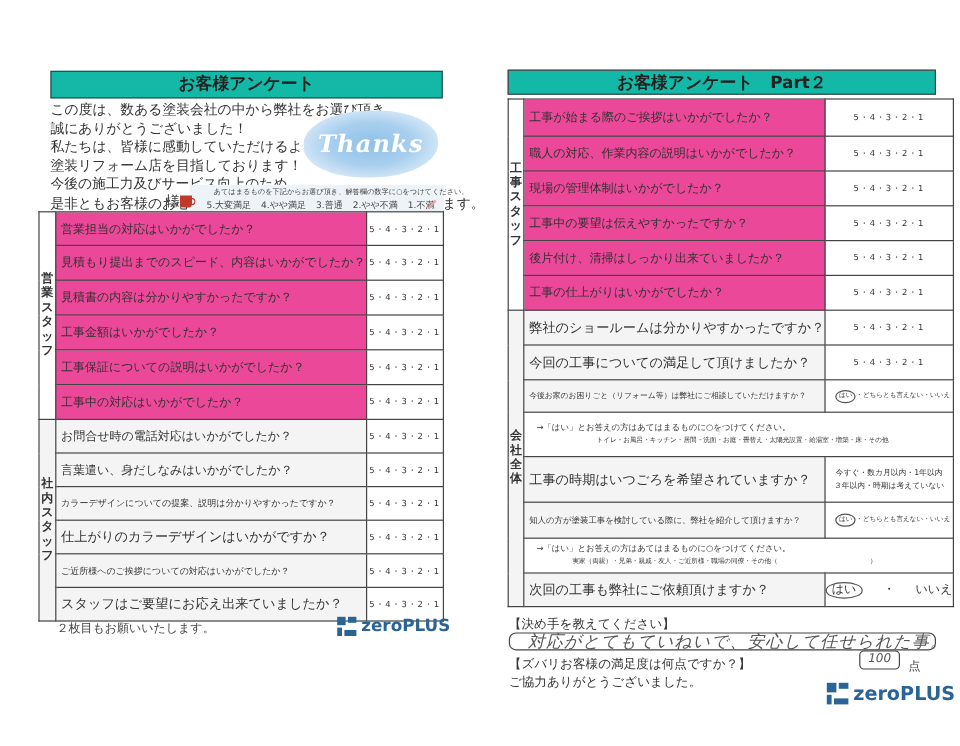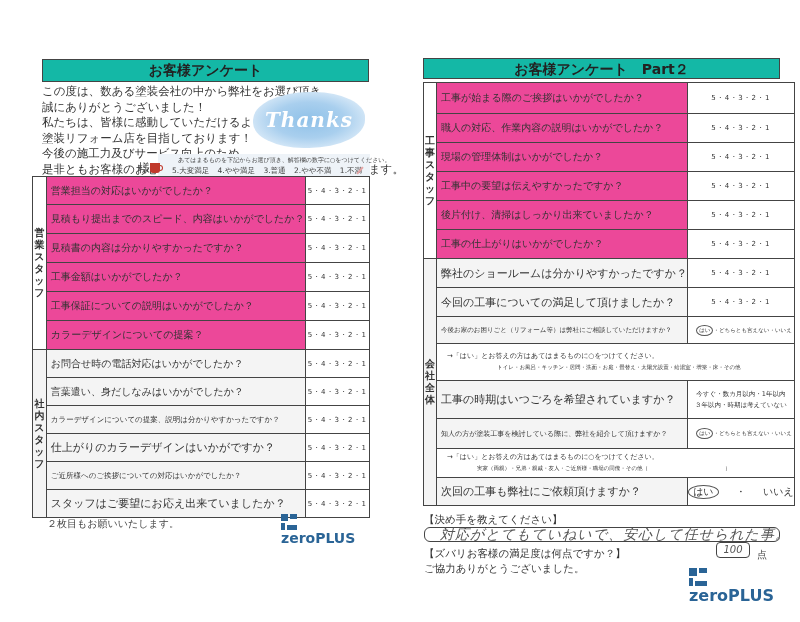--- a/index.html
+++ b/index.html
@@ -47,21 +47,21 @@
   table.q td.ans.twoline { font-size: 6.5px; line-height: 11px; letter-spacing: 0; margin-left: 36px; }
   table.q td.ans.yn { font-size: 10px; letter-spacing: 0; }
   table.q td.sub { font-size: 7px; color: #333; padding-left: 10px; line-height: 11px; }
   table.q td.sub .opts { font-size: 5.5px; padding-left: 50px; white-space: nowrap; }
 
   .circled { display: inline-block; border: 1px solid #555; border-radius: 50%; padding: 0 2px; line-height: 9px; }
   .vtext { display: inline-block; width: 12px; word-break: break-all; }
 
   .footnote { position: absolute; left: 47px; top: 517px; font-size: 10px; color: #444; }
 
-  .logo { position: absolute; display: flex; align-items: flex-start; flex-direction: column; }
+  .logo { position: absolute; display: flex; align-items: flex-end; }
   .logo-mark { position: relative; width: 16px; height: 16px; margin-right: 4px; }
   .logo-mark span { position: absolute; background: #2a6496; }
   .logo-text { font-weight: bold; color: #2a6496; font-family: "DejaVu Sans", sans-serif; }
 
   .decision-label { position: absolute; left: 424px; top: 513px; font-size: 10.5px; color: #333; }
   .decision-box { position: absolute; left: 424px; top: 527px; width: 356px; height: 15px; border: 1.5px solid #444; border-radius: 6px; }
   .decision-answer { position: absolute; left: 440px; top: 526px; font-size: 14px; color: #555; font-family: "DejaVu Serif", serif; font-style: italic; letter-spacing: 1px; text-align: center; }
   .score-label { position: absolute; left: 424px; top: 547px; font-size: 10.5px; color: #333; }
   .score-box { position: absolute; left: 716px; top: 542px; width: 34px; height: 16px; border: 1.5px solid #444; border-radius: 4px; font-size: 10px; text-align: center; line-height: 14px; color: #555; font-style: italic; }
   .score-unit { position: absolute; left: 757px; top: 548px; font-size: 10px; color: #444; }
@@ -115,21 +115,21 @@
   </tr>
   <tr style="height:29px">
     <td class="qtext">工事金額はいかがでしたか？</td>
     <td class="ans"><span>5・4・3・2・1</span></td>
   </tr>
   <tr style="height:29px">
     <td class="qtext">工事保証についての説明はいかがでしたか？</td>
     <td class="ans"><span>5・4・3・2・1</span></td>
   </tr>
   <tr style="height:29px">
-    <td class="qtext">カラーデザインについての提案？</td>
+    <td class="qtext">工事中の対応はいかがでしたか？</td>
     <td class="ans"><span>5・4・3・2・1</span></td>
   </tr>
 
   <tr style="height:28px">
     <td class="cat" rowspan="6" style="background:#f4f4f4"><span class="vtext">社内スタッフ</span></td>
     <td class="qtext gray">お問合せ時の電話対応はいかがでしたか？</td>
     <td class="ans"><span>5・4・3・2・1</span></td>
   </tr>
   <tr style="height:28px">
     <td class="qtext gray">言葉遣い、身だしなみはいかがでしたか？</td>

